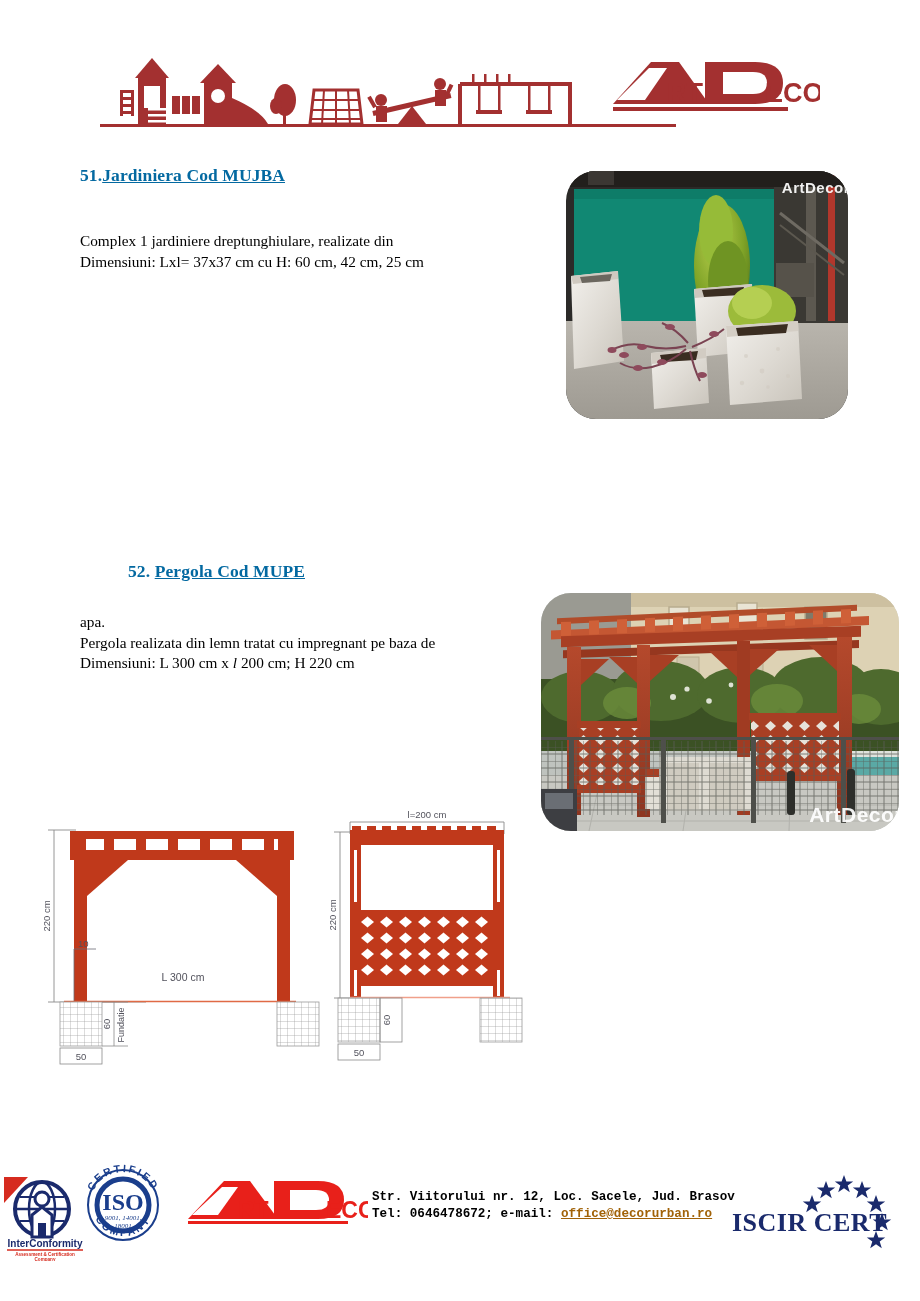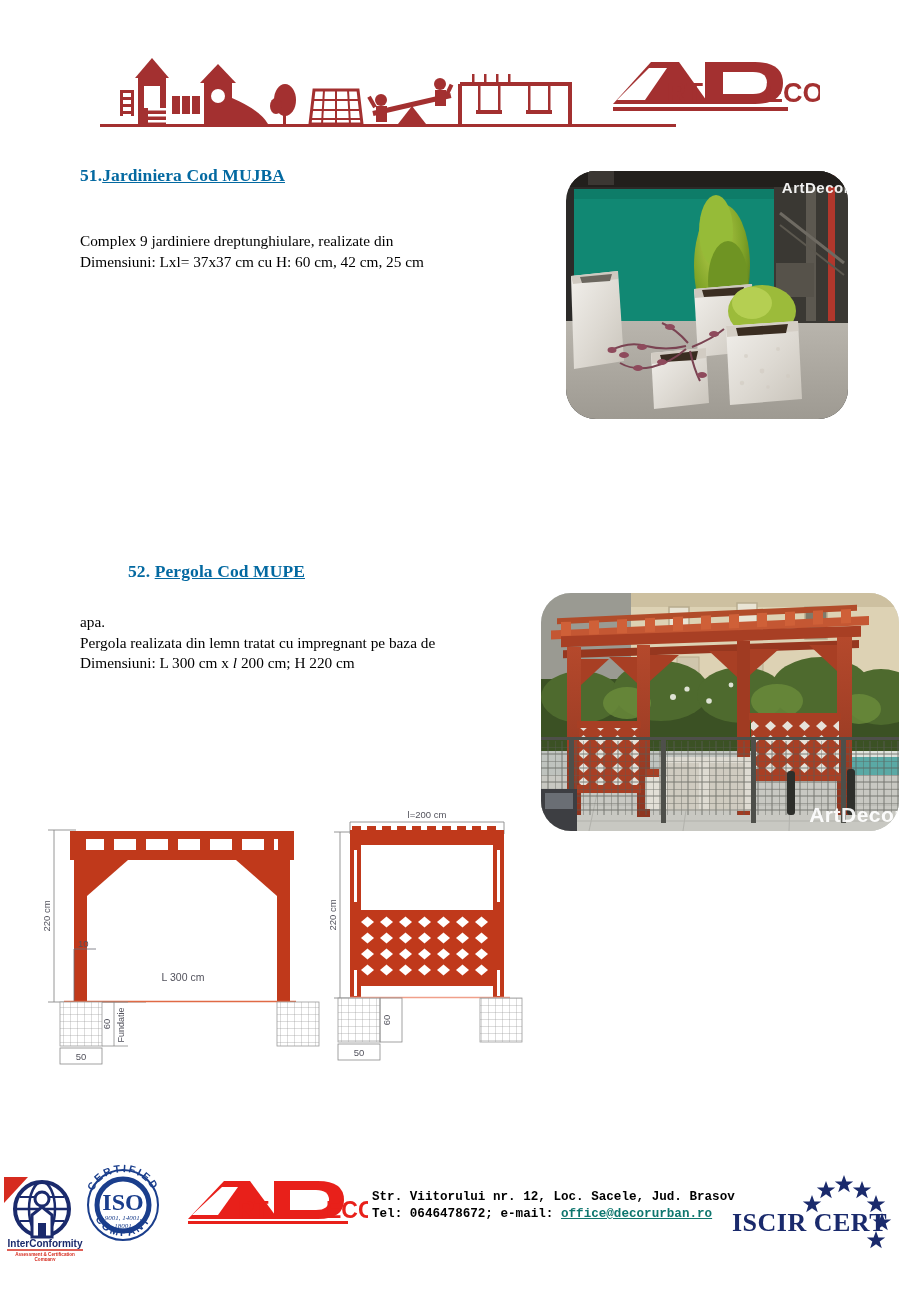--- a/index.html
+++ b/index.html
@@ -92,21 +92,21 @@
 
   .logo-interconformity { position: absolute; left: 2px; top: 20px; width: 86px; height: 86px; }
   .logo-iso { position: absolute; left: 80px; top: 4px; width: 86px; height: 88px; }
   .logo-artdecor-footer { position: absolute; left: 186px; top: 22px; width: 182px; height: 50px; }
   .contact-block {
     position: absolute; left: 372px; top: 34px;
     font-family: Liberation Mono, monospace;
     font-weight: bold; font-size: 12.6px; line-height: 16.5px;
     color: #000; white-space: nowrap;
   }
-  .contact-block .email { color: #0f766e; text-decoration: underline; }
+  .contact-block .email { color: #a16207; text-decoration: underline; }
   .logo-iscir { position: absolute; left: 700px; top: 0px; width: 220px; height: 95px; margin-left: 24px; }
   .logo-iscir svg { display: block; }
 </style>
 </head>
 <body>
 
 <div class="header-banner">
   <svg viewBox="0 0 720 90" width="720" height="90" xmlns="http://www.w3.org/2000/svg">
     <g fill="#a33030">
 
@@ -191,21 +191,21 @@
       <rect x="8" y="47" width="175" height="4" fill="#a33030"></rect>
     </g>
   </svg>
 </div>
 
 <div class="section-title" id="title-51">
   <span class="num">51.</span><span class="und">Jardiniera Cod MUJBA</span>
 </div>
 
 <div class="body-text" id="desc-51">
-  <div>Complex 9 jardiniere dreptunghiulare, realizate din</div>
+  <div>Complex 1 jardiniere dreptunghiulare, realizate din</div>
   <div>Dimensiuni: Lxl= 37x37 cm cu H: 60 cm, 42 cm, 25 cm</div>
 </div>
 
 <div class="photo" id="photo-planters">
   <svg viewBox="0 0 282 248" preserveAspectRatio="none" xmlns="http://www.w3.org/2000/svg">
     <defs>
       <linearGradient id="concreteG" x1="0" y1="0" x2="1" y2="1">
         <stop offset="0%" stop-color="#f2f0ec"></stop>
         <stop offset="55%" stop-color="#ddd9d2"></stop>
         <stop offset="100%" stop-color="#c9c4bb"></stop>

